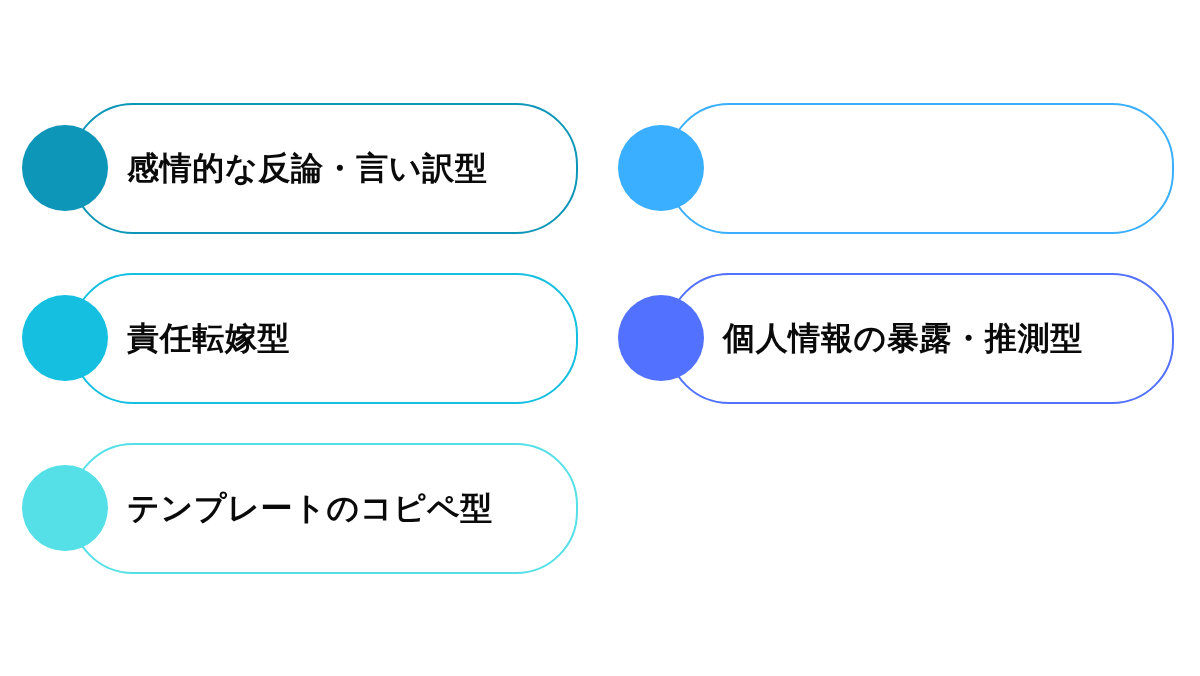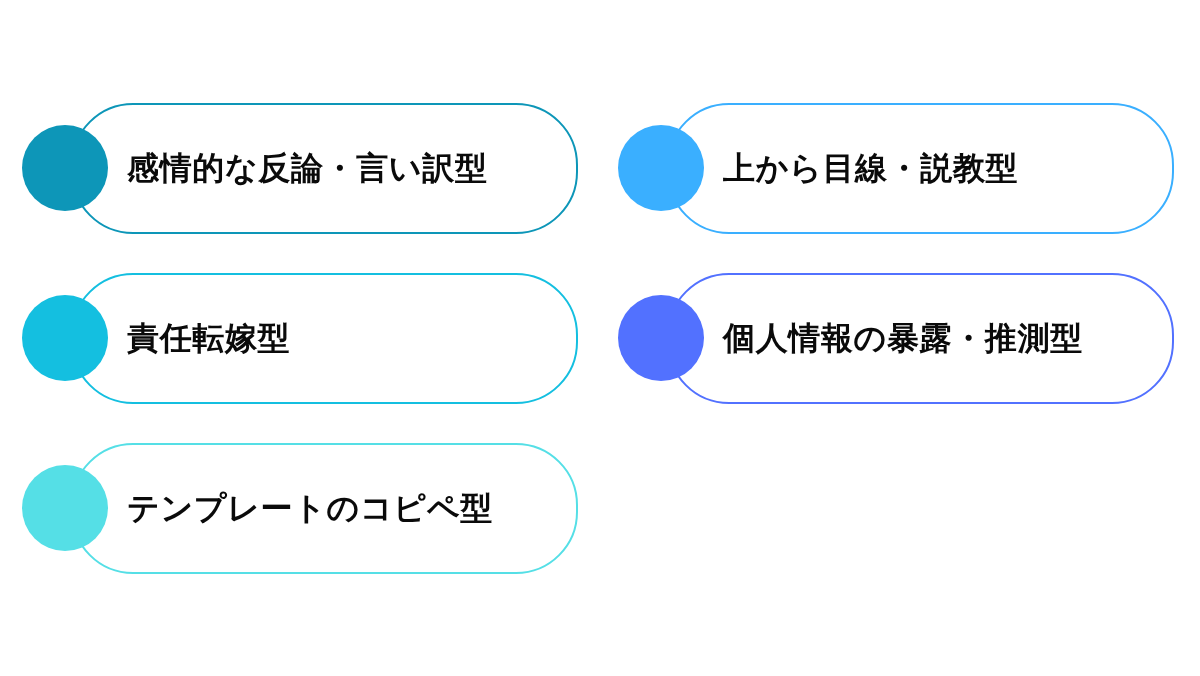--- a/index.html
+++ b/index.html
@@ -93,21 +93,20 @@
 
     <div class="item col-left row-0">
       <div class="card" style="border-color: rgb(13, 150, 184);"></div>
       <div class="bullet" style="background: rgb(13, 150, 184);"></div>
       <div class="label" style="color: rgb(10, 10, 10);">感情的な反論・言い訳型</div>
     </div>
 
     <div class="item col-right row-0">
       <div class="card" style="border-color: rgb(58, 175, 255);"></div>
       <div class="bullet" style="background: rgb(58, 175, 255);"></div>
-      <div class="label" style="color: rgb(10, 10, 10);">上から目線・説教型</div>
     </div>
 
     <div class="item col-left row-1">
       <div class="card" style="border-color: rgb(20, 191, 224);"></div>
       <div class="bullet" style="background: rgb(20, 191, 224);"></div>
       <div class="label" style="color: rgb(10, 10, 10); text-align: right;">責任転嫁型</div>
     </div>
 
     <div class="item col-right row-1">
       <div class="card" style="border-color: rgb(82, 113, 255);"></div>

